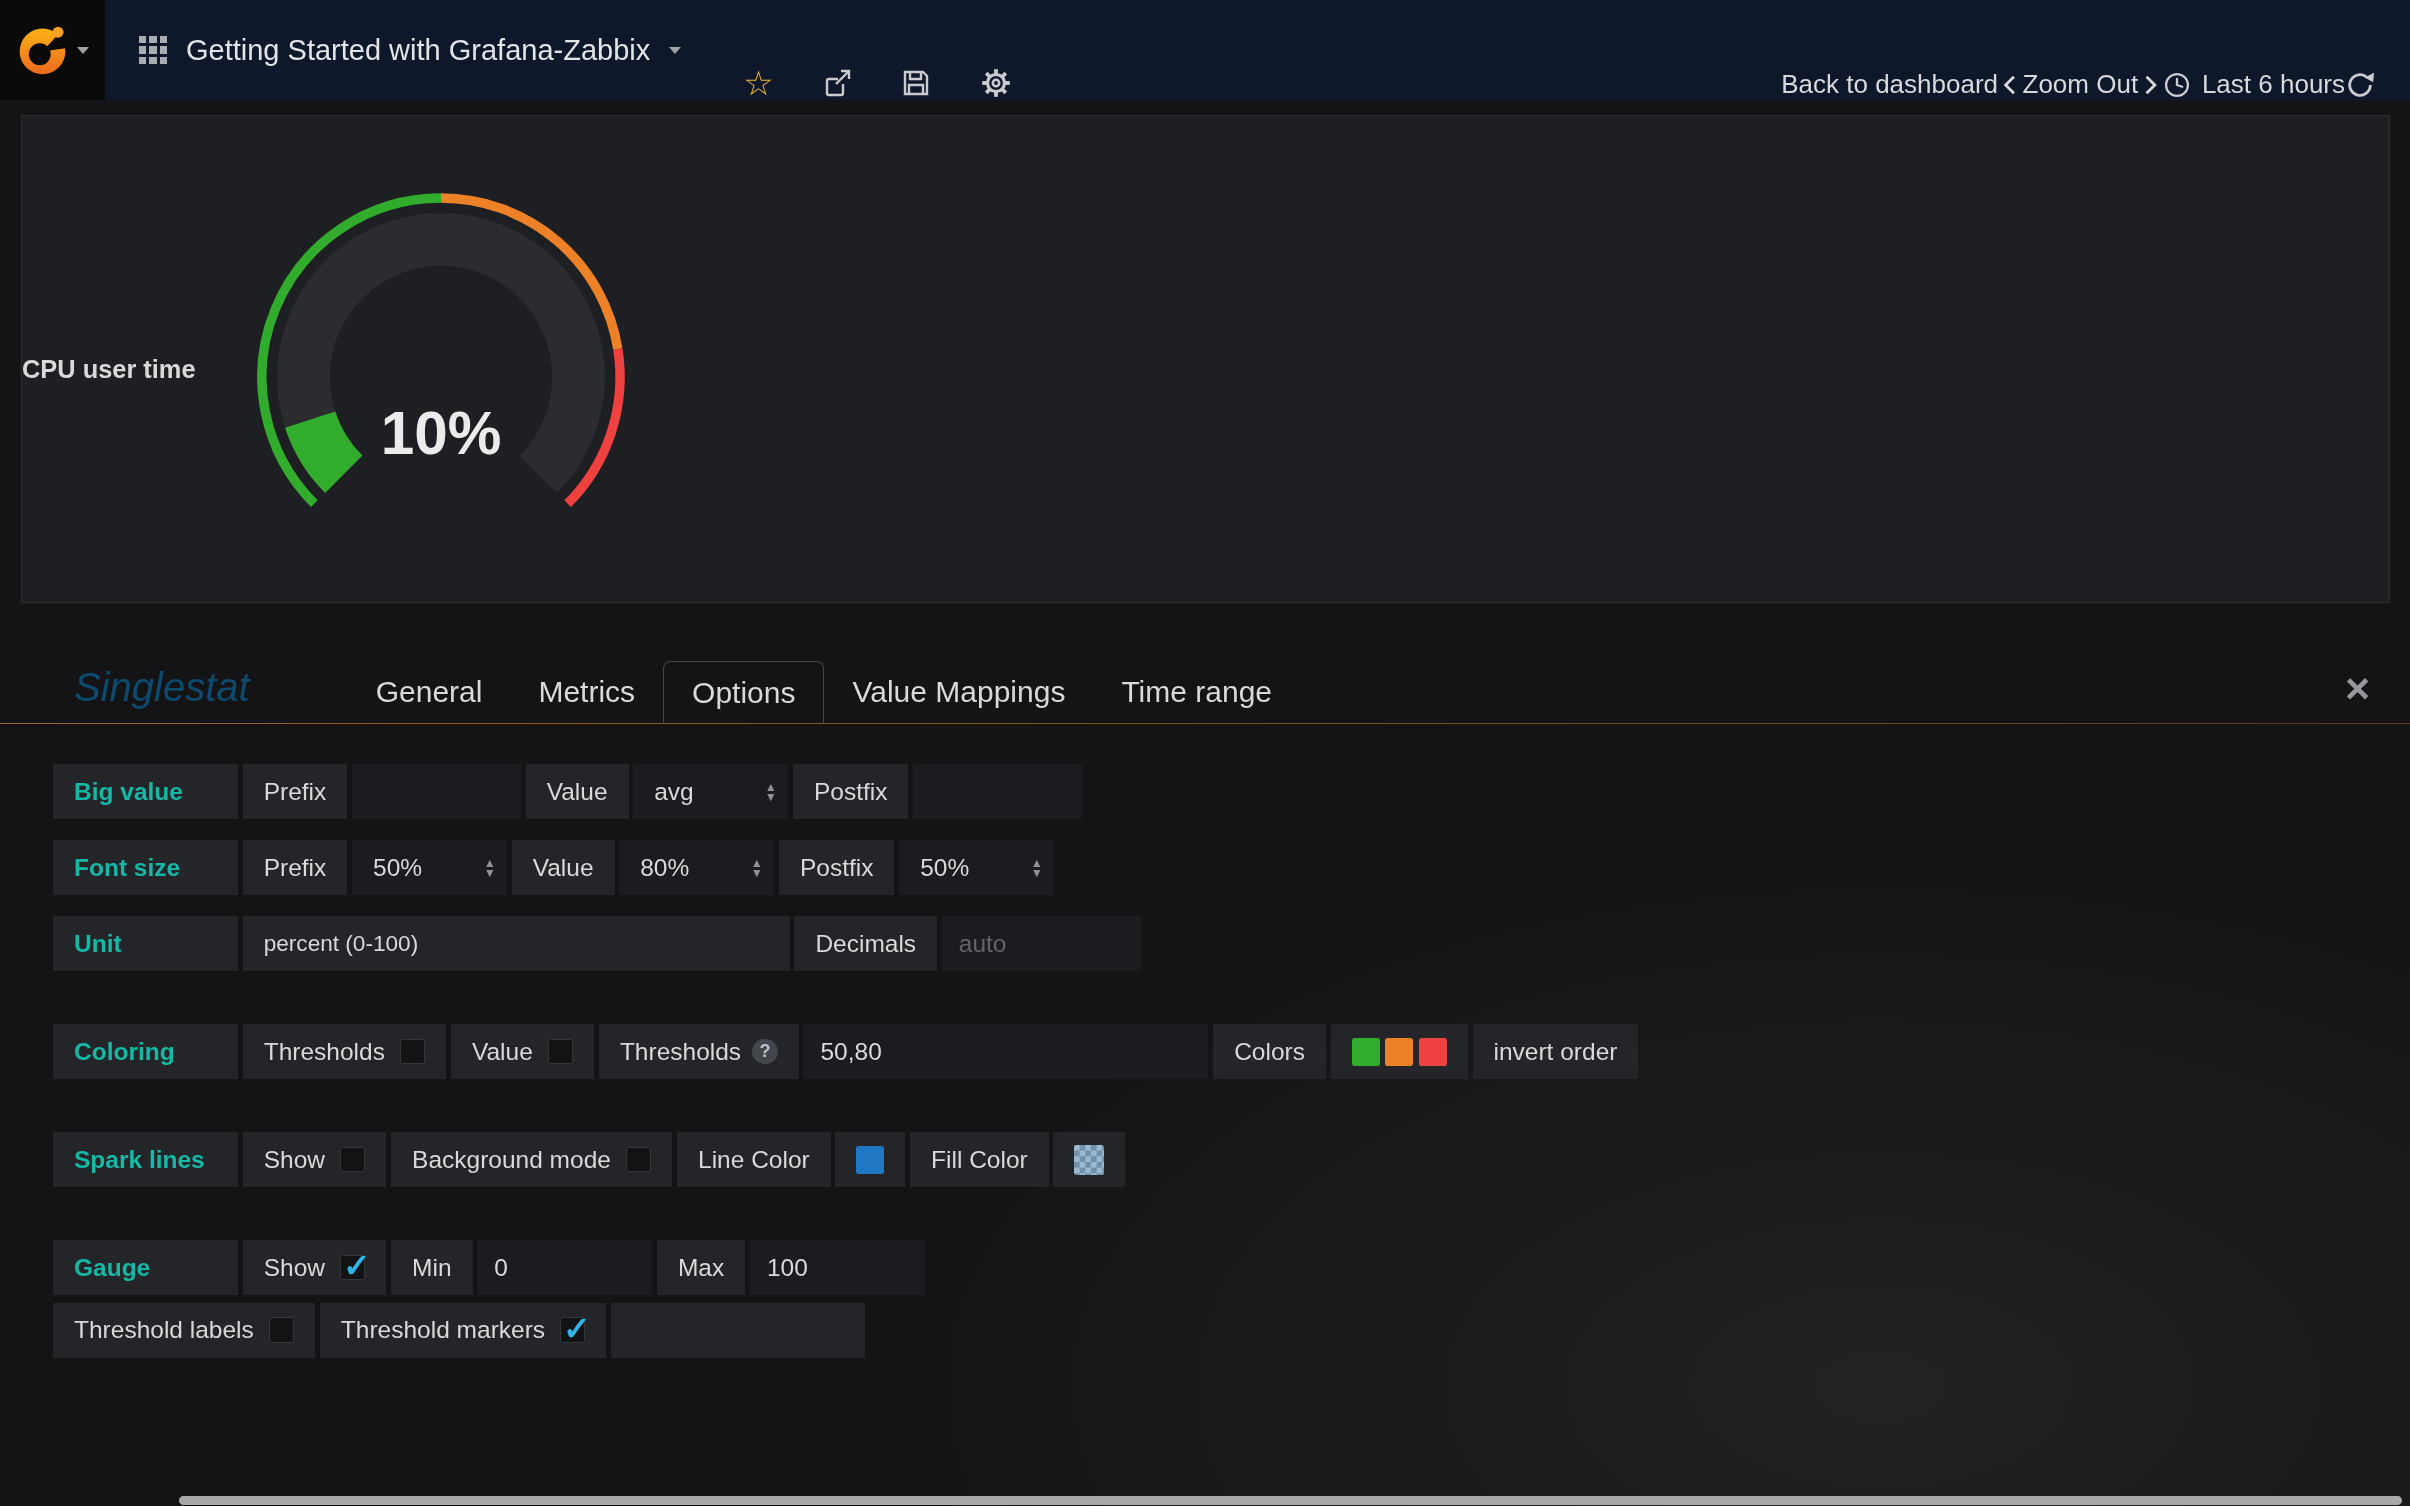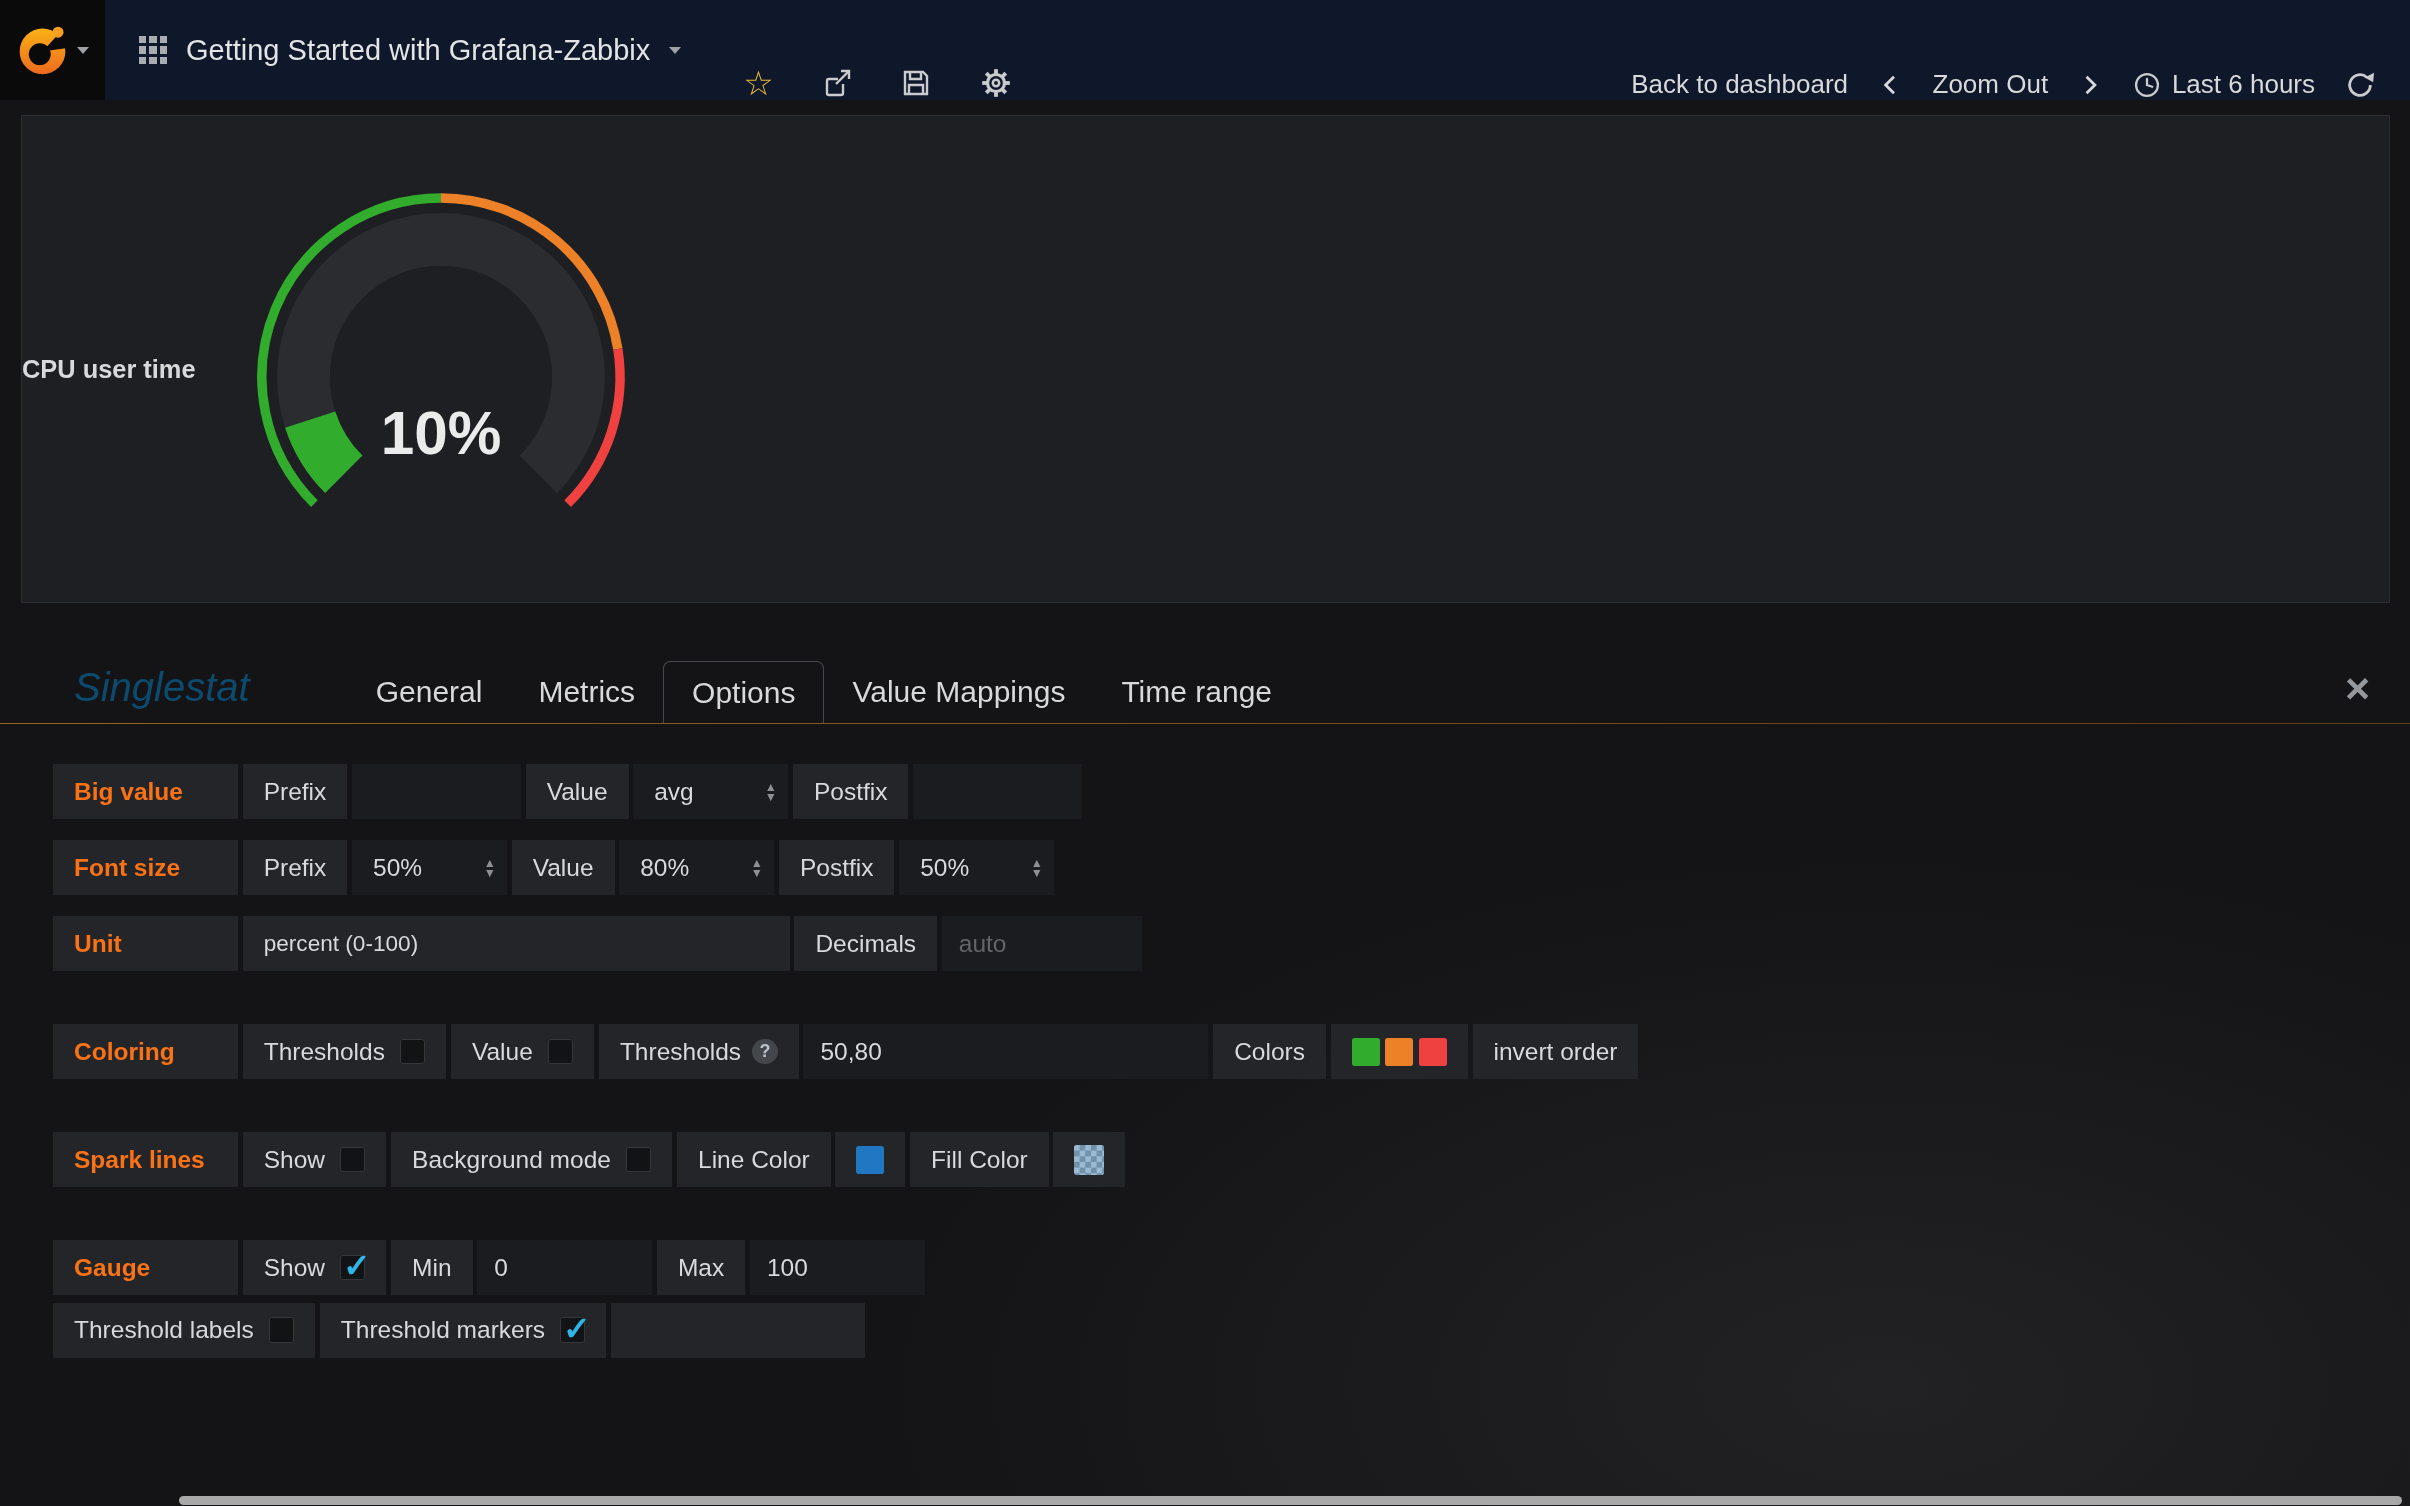--- a/index.html
+++ b/index.html
@@ -15,21 +15,21 @@
   .navbar { height:100px; background:#0f172a; display:flex; align-items:flex-end; }
   .logo-tile { width:105px; height:100px; background:#0a0a0b; display:flex; align-items:center; justify-content:center; gap:7.5px; cursor:pointer; flex:none; }
   .caret { width:0; height:0; border-left:6.6px solid transparent; border-right:6.6px solid transparent; border-top:7.5px solid #9fa2a5; }
   .dash-title { display:flex; align-items:center; gap:19px; padding:0 34px; height:100%; cursor:pointer; }
   .dash-title-text { font-size:29px; color:#e3e4e6; }
   .grid-icon { display:grid; grid-template-columns:repeat(3,1fr); gap:2.8px; width:28px; height:28px; }
   .grid-icon span { background:#a9adb2; }
   .nav-icons { display:flex; align-items:center; gap:47px; margin-left:28px; }
   .nav-icon-btn { cursor:pointer; display:flex; align-items:center; }
   .star-glyph { font-size:34px; color:#eab839; line-height:1; }
-  .nav-right { margin-left:auto; display:flex; align-items:center; gap:30px; padding-right:36px; font-size:26px; color:#d8d9da; }
+  .nav-right { margin-left:auto; display:flex; align-items:center; padding-right:36px; font-size:26px; color:#d8d9da; }
   .nav-right .txt-btn { cursor:pointer; }
   .time-btn { display:flex; align-items:center; gap:11.3px; cursor:pointer; }
 
   
   .panel-area { padding:15px 21px 0; }
   .panel { height:488px; background:#1e1f22; border:0.9px solid #2c2d31; display:flex; flex-direction:row; align-items:center; }
   .panel-title { margin-top:21px; font-size:25.4px; font-weight:bold; color:#d8d9da; }
   .gauge-svg { margin-top:5.6px; }
   .gauge-value-text { font-size:64px; font-weight:bold; fill:#ebebeb; font-family:"Liberation Sans", sans-serif; }
 
@@ -42,21 +42,21 @@
   .tab.active { border:0.9px solid #46474b; border-bottom:none; border-radius:7.5px 7.5px 0 0; }
   .close-btn { margin-left:auto; font-size:43px; font-weight:bold; color:#94989d; line-height:1; margin-bottom:13px; cursor:pointer; }
 
   .editor-body { padding:40px 0 0 53px; }
   .form-block { margin-bottom:53px; }
   .form-row { display:flex; gap:4.7px; margin-bottom:21px; }
   .form-block .form-row:last-child { margin-bottom:0; }
   .form-block.tight .form-row { margin-bottom:7.5px; }
 
   .c { height:55px; display:flex; align-items:center; padding:0 21px; font-size:24.5px; background:#242528; white-space:nowrap; flex:none; }
-  .c.main { width:185px; font-weight:bold; color:#f97316; }
+  .c.main { width:185px; font-weight:bold; color:#14b8a6; }
   .c.input-cell { background:#1b1c1f; padding:0; }
   input.txt { background:transparent; border:none; color:#d8d9da; font-size:24.5px; padding:0 17px; width:100%; height:100%; font-family:inherit; outline:none; }
   input.txt::placeholder { color:#616469; }
   .select { background:#1b1c1f; position:relative; padding-right:45px; cursor:pointer; }
   .select .arrows { position:absolute; right:11.3px; top:50%; transform:translateY(-50%); display:flex; flex-direction:column; font-size:12.2px; line-height:10.4px; color:#8d9196; }
   .smalltext { font-size:22.6px; }
 
   .checkbox { width:25.4px; height:25.4px; background:#121315; border:0.9px solid #35373b; border-radius:2.8px; margin-left:15px; position:relative; cursor:pointer; flex:none; }
   .checkbox.checked::after { content:"✓"; position:absolute; left:1.9px; top:-9.4px; font-size:33px; font-weight:bold; color:#2fb5e8; }
 

